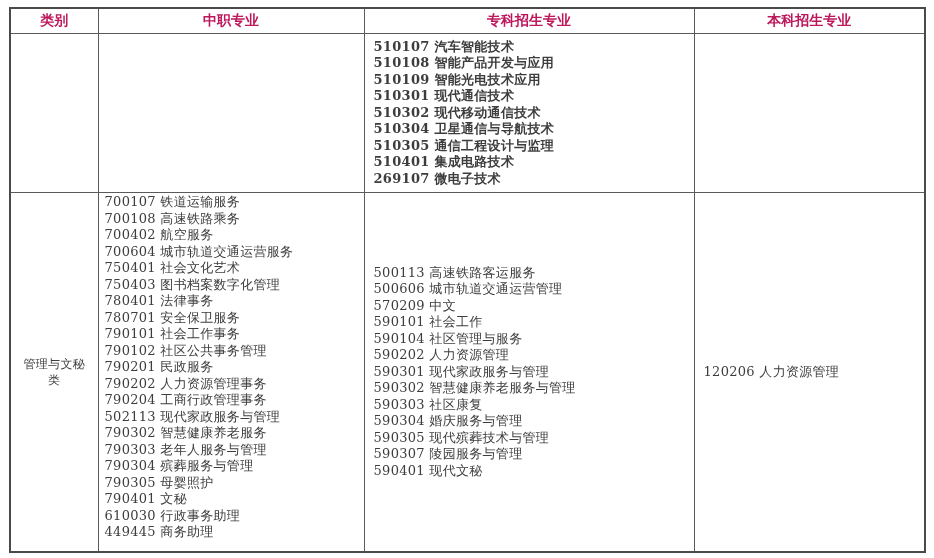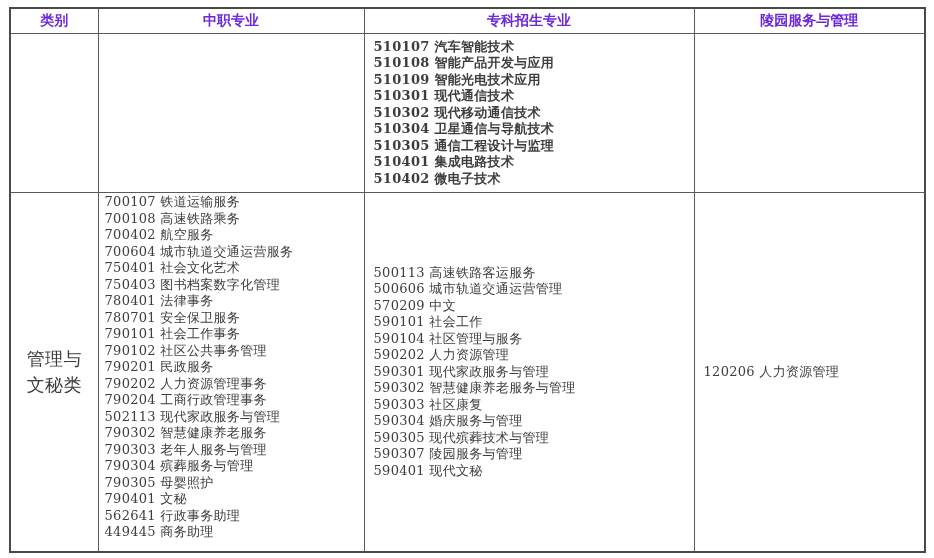--- a/index.html
+++ b/index.html
@@ -33,21 +33,21 @@
     overflow: hidden;
   }
   table.spec-table {
     border: 2px solid #4a4a4a;
   }
   tr.header-row th {
     height: 24px;
     font-family: "DejaVu Sans", "Liberation Sans", sans-serif;
     font-weight: bold;
     font-size: 14px;
-    color: #6d28d9;
+    color: #be185d;
     text-align: center;
     vertical-align: middle;
     background: #ffffff;
   }
   tr.row-1 td { height: 158px; font-weight: bold; }
   tr.row-2 td { height: 350px; }
   td.v-top { vertical-align: top; }
   td.v-mid { vertical-align: middle; }
   .cell-pad {
     padding: 1px 2px 1px 9px;
@@ -61,58 +61,58 @@
     color: #3d3d3d;
     white-space: nowrap;
     letter-spacing: 0.3px;
   }
   .category-cell {
     text-align: center;
   }
   .category-text {
     display: inline-block;
     max-width: 62px;
-    font-size: 18px;
-    line-height: 26px;
+    font-size: 12px;
+    line-height: 16px;
     color: #3d3d3d;
     letter-spacing: 0.3px;
   }
 </style>
 </head>
 <body>
 
 <div class="page">
   <table class="spec-table">
     <colgroup>
       <col style="width:88px">
       <col style="width:266px">
       <col style="width:330px">
       <col style="width:231px">
     </colgroup>
     <tbody>
       <tr class="header-row">
         <th>类别</th>
         <th>中职专业</th>
         <th>专科招生专业</th>
-        <th>陵园服务与管理</th>
+        <th>本科招生专业</th>
       </tr>
       <tr class="row-1">
         <td></td>
         <td></td>
         <td class="v-top">
           <div class="cell-pad">
               <div class="spec-line">510107 汽车智能技术</div>
               <div class="spec-line">510108 智能产品开发与应用</div>
               <div class="spec-line">510109 智能光电技术应用</div>
               <div class="spec-line">510301 现代通信技术</div>
               <div class="spec-line">510302 现代移动通信技术</div>
               <div class="spec-line">510304 卫星通信与导航技术</div>
               <div class="spec-line">510305 通信工程设计与监理</div>
               <div class="spec-line">510401 集成电路技术</div>
-              <div class="spec-line">510402 微电子技术</div>
+              <div class="spec-line">269107 微电子技术</div>
             </div>
         </td>
         <td></td>
       </tr>
       <tr class="row-2">
         <td class="v-mid category-cell">
           <span class="category-text">管理与文秘类</span>
         </td>
         <td class="v-top">
           <div class="cell-pad-2">
@@ -128,21 +128,21 @@
               <div class="spec-line">790102 社区公共事务管理</div>
               <div class="spec-line">790201 民政服务</div>
               <div class="spec-line">790202 人力资源管理事务</div>
               <div class="spec-line">790204 工商行政管理事务</div>
               <div class="spec-line">502113 现代家政服务与管理</div>
               <div class="spec-line">790302 智慧健康养老服务</div>
               <div class="spec-line">790303 老年人服务与管理</div>
               <div class="spec-line">790304 殡葬服务与管理</div>
               <div class="spec-line">790305 母婴照护</div>
               <div class="spec-line">790401 文秘</div>
-              <div class="spec-line">562641 行政事务助理</div>
+              <div class="spec-line">610030 行政事务助理</div>
               <div class="spec-line">449445 商务助理</div>
             </div>
         </td>
         <td class="v-mid">
           <div class="cell-pad">
               <div class="spec-line">500113 高速铁路客运服务</div>
               <div class="spec-line">500606 城市轨道交通运营管理</div>
               <div class="spec-line">570209 中文</div>
               <div class="spec-line">590101 社会工作</div>
               <div class="spec-line">590104 社区管理与服务</div>

